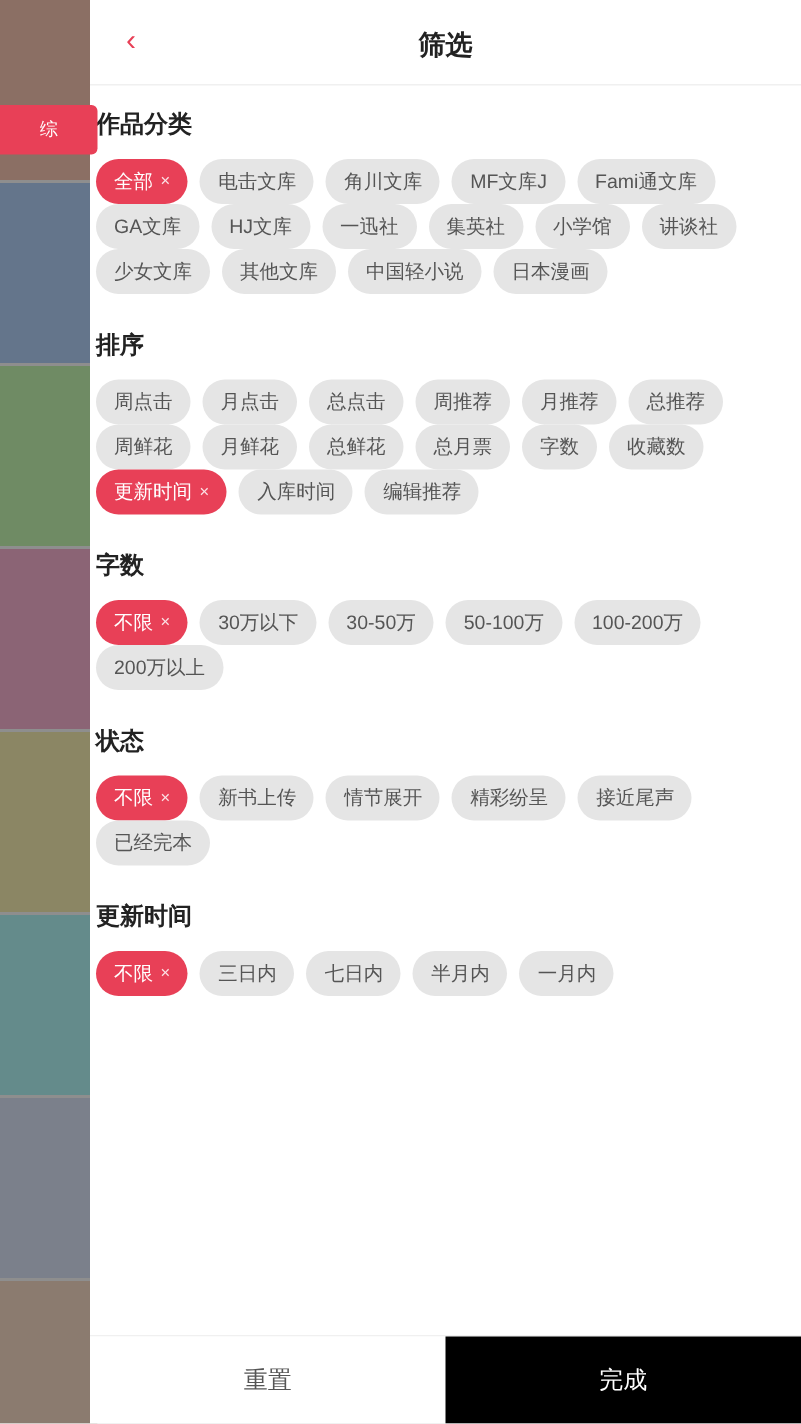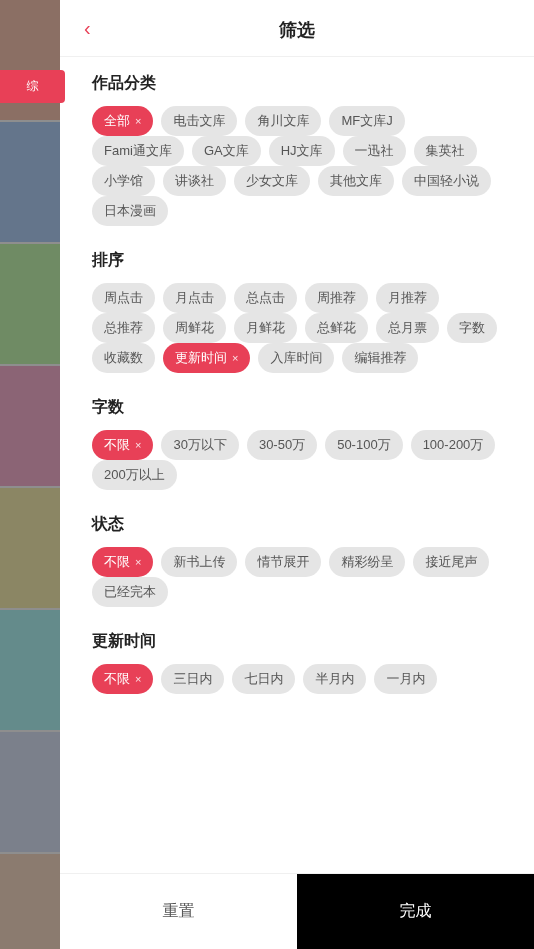--- a/index.html
+++ b/index.html
@@ -57,21 +57,21 @@
       color: #e84057;
       font-size: 20px;
       cursor: pointer;
       padding: 4px 8px;
     }
 
     
     .content {
       flex: 1;
       overflow-y: auto;
-      padding: 16px 32px;
+      padding: 16px 4px;
     }
 
     
     .section {
       margin-bottom: 24px;
     }
     .section-title {
       font-size: 16px;
       font-weight: 600;
       color: #222;
@@ -103,21 +103,21 @@
     }
     .tag .close-x {
       margin-left: 5px;
       font-size: 11px;
       opacity: 0.85;
     }
 
     
     .footer {
       display: flex;
-      height: 76px;
+      height: 59px;
       flex-shrink: 0;
       border-top: 1px solid #f0f0f0;
     }
     .footer-reset {
       flex: 1;
       background: #fff;
       border: none;
       font-size: 16px;
       color: #555;
       cursor: pointer;

